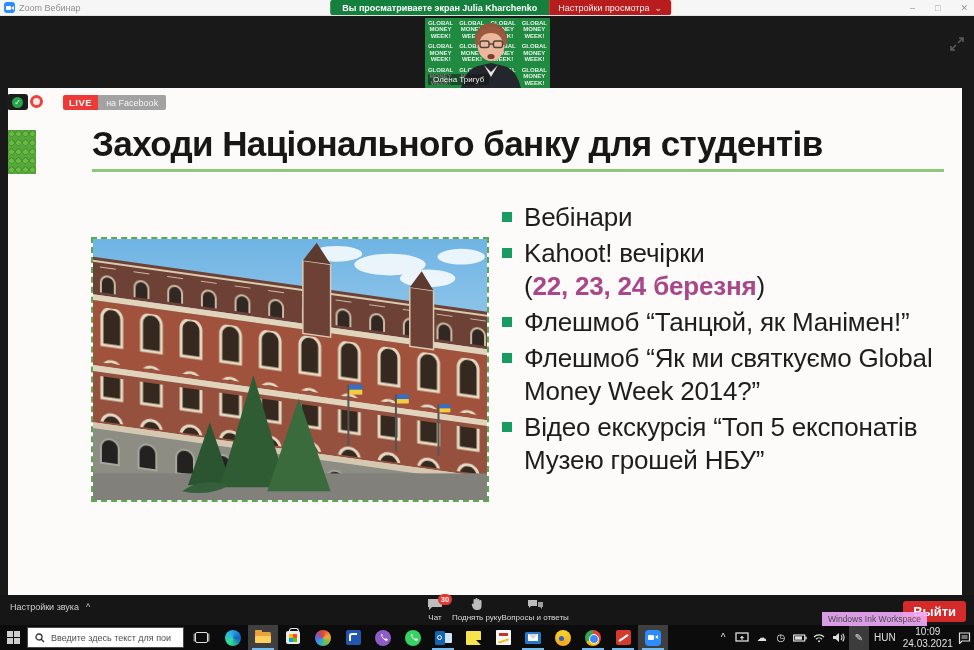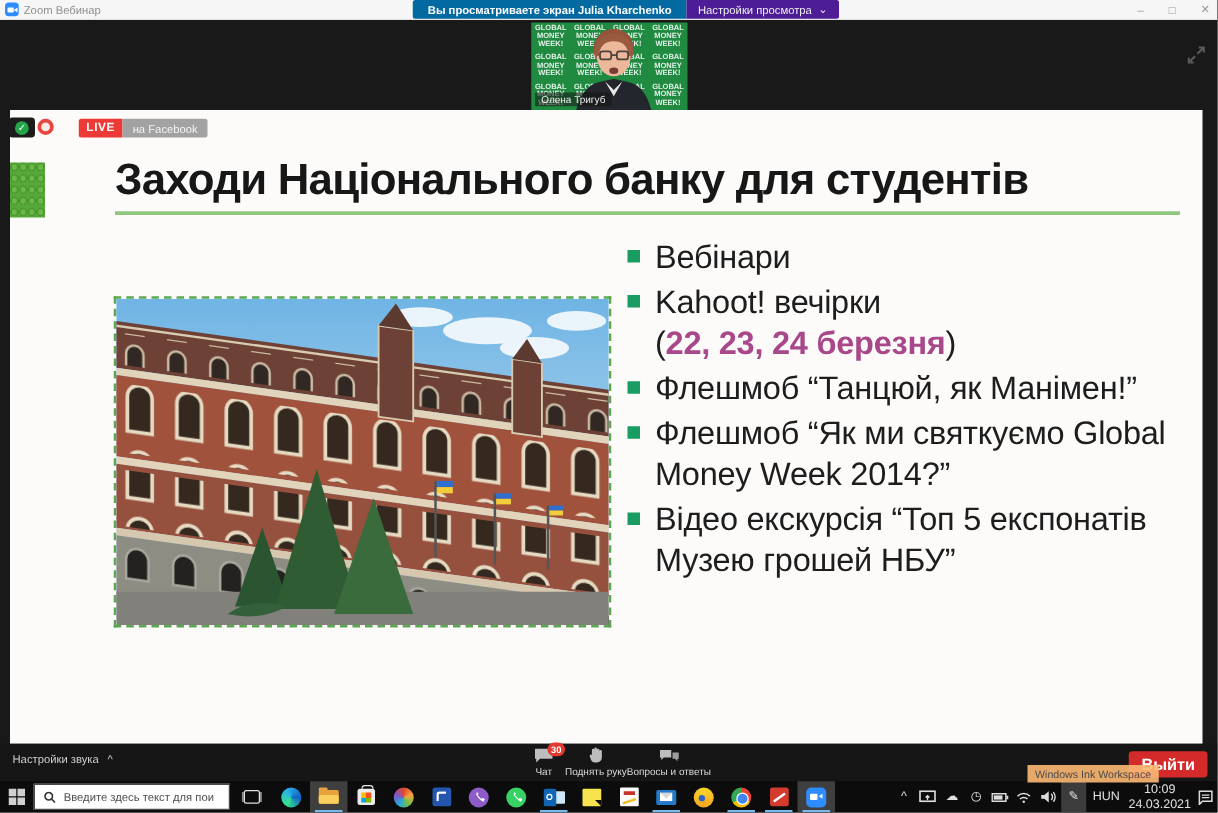--- a/index.html
+++ b/index.html
@@ -8,22 +8,22 @@
   .screen { position:relative; width:974px; height:650px; overflow:hidden; background:#191919; }
 
   
   .titlebar { position:absolute; left:0; top:0; width:974px; height:16px; background:#f6f6f6; border-bottom:1px solid #e3e3e3; z-index:30; }
   .tb-left { position:absolute; left:4px; top:2px; display:flex; align-items:center; gap:4px; }
   .zoom-mini { width:11px; height:11px; border-radius:3px; background:#2d8cff; position:relative; }
   .zoom-mini::after { content:""; position:absolute; left:2px; top:3.5px; width:4.5px; height:4px; background:#fff; border-radius:1px; }
   .zoom-mini::before { content:""; position:absolute; left:7px; top:3.5px; border-top:2px solid transparent; border-bottom:2px solid transparent; border-right:3px solid #fff; }
   .tb-title { font-size:9px; color:#8f8f8f; }
   .tb-center { position:absolute; left:50%; top:0; transform:translateX(-46%); display:flex; height:15px; }
-  .share-banner { background:#0369a1; color:#fff; font-size:9px; font-weight:bold; display:flex; align-items:center; padding:0 12px; border-radius:2px 0 0 2px; }
-  .view-settings { background:#4c1d95; color:#f0f0f0; font-size:9px; display:flex; align-items:center; gap:5px; padding:0 9px; border-radius:0 2px 2px 0; cursor:pointer;justify-content:flex-end; }
+  .share-banner { background:#15803d; color:#fff; font-size:9px; font-weight:bold; display:flex; align-items:center; padding:0 12px; border-radius:2px 0 0 2px; }
+  .view-settings { background:#b91c1c; color:#f0f0f0; font-size:9px; display:flex; align-items:center; gap:5px; padding:0 9px; border-radius:0 2px 2px 0; cursor:pointer;justify-content:flex-end; }
   .tb-win { position:absolute; right:6px; top:0; display:flex; height:15px; align-items:center; gap:20px; font-size:9px; color:#9a9a9a; }
   .tb-win span { cursor:pointer; }
 
   
   .video-thumb { position:absolute; left:425px; top:18px; width:125px; height:70px; background:#1f8a40; overflow:hidden; z-index:5; }
   .wm { position:absolute; inset:0; display:flex; flex-wrap:wrap; justify-content:space-around; align-content:space-around; overflow:hidden; }
   .wm span { width:29px; font-size:6px; font-weight:bold; color:rgba(255,255,255,.88); text-align:center; line-height:1.08; }
   .person { position:absolute; inset:0; }
   .name-tag { position:absolute; left:3px; bottom:3px; background:rgba(20,20,20,.55); color:#eee; font-size:8px; padding:1px 5px; border-radius:1px; }
   .expand { position:absolute; left:949px; top:36px; width:16px; height:16px; opacity:.65; }
@@ -36,35 +36,35 @@
   .live-wrap { position:absolute; left:55px; top:7px; display:flex; height:15px; }
   .live-red { background:#ee3a36; color:#fff; font-size:9.5px; font-weight:bold; display:flex; align-items:center; padding:0 6px; border-radius:2px 0 0 2px; letter-spacing:.5px; }
   .live-fb { background:#a2a2a2; color:#f4f4f4; font-size:9px; display:flex; align-items:center; padding:0 8px; border-radius:0 2px 2px 0; }
   .gmw-strip { position:absolute; left:0; top:42px; width:28px; height:44px;
     background-image: radial-gradient(circle at 50% 40%, #6ab944 2.2px, #4a9631 2.3px, #4a9631 3.2px, transparent 3.4px);
     background-size:7px 9px; background-color:#57a83a; }
   .slide-title { position:absolute; left:84px; top:36px; width:868px; font-size:35px; font-weight:bold; color:#171717; letter-spacing:-0.6px; white-space:nowrap; }
   .title-rule { position:absolute; left:84px; top:81px; width:852px; height:3px; background:#8fc87c; }
   .photo { position:absolute; left:83px; top:149px; width:398px; height:265px; border:2px dashed #5aa84f; }
   .photo svg { display:block; width:100%; height:100%; }
-  .bullets { position:absolute; left:494px; top:101px; width:452px; list-style:none; }
+  .bullets { position:absolute; left:494px; top:113px; width:452px; list-style:none; }
   .bullets li { display:flex; gap:12px; margin-bottom:3px; font-size:26px; line-height:33px; color:#1d1d1d; letter-spacing:-0.2px; white-space:pre-wrap; }
   .blt { flex:none; width:10px; height:10px; background:#189c62; margin-top:11px; }
   .date { color:#a8478a; font-weight:bold; }
 
   
   .controls { position:absolute; left:0; top:595px; width:974px; height:30px; background:#161616; z-index:10; }
   .audio-settings { position:absolute; left:10px; top:7px; font-size:9px; color:#cfcfcf; display:flex; gap:7px; cursor:pointer; }
   .ctr-group { position:absolute; left:418px; top:2px; display:flex; gap:0; }
   .ctl { display:flex; flex-direction:column; align-items:center; font-size:8px; color:#dadada; position:relative; width:auto; min-width:34px; cursor:pointer; }
   .ctl .ic { height:14px; display:flex; align-items:flex-end; }
   .ctl .lbl { margin-top:2px; }
   .chat-badge { position:absolute; top:-3px; left:20px; background:#e23a30; color:#fff; font-size:7.5px; min-width:14px; height:11px; line-height:11px; text-align:center; border-radius:6px; padding:0 2px; font-weight:bold; }
   .leave-btn { position:absolute; right:8px; top:6px; background:#d42a2a; color:#fff; font-size:13px; font-weight:bold; padding:3px 10px; border-radius:3px; border:none; cursor:pointer; }
-  .ink-tooltip { position:absolute; left:822px; top:612px; background:#fdba74; color:#4f4f4f; font-size:8.5px; padding:2px 6px; z-index:40; opacity:.9; }
+  .ink-tooltip { position:absolute; left:822px; top:612px; background:#f0abfc; color:#4f4f4f; font-size:8.5px; padding:2px 6px; z-index:40; opacity:.9; }
 
   
   .taskbar { position:absolute; left:0; top:625px; width:974px; height:25px; background:#0c0c0c; z-index:20; display:flex; align-items:center; }
   .tb-item { height:25px; display:flex; align-items:center; justify-content:center; cursor:pointer; position:relative; }
   .start { width:27px; }
   .winlogo { display:grid; grid-template-columns:6px 6px; grid-template-rows:6px 6px; gap:1px; }
   .winlogo i { background:#cfcfcf; }
   .searchbox { width:157px; height:21px; background:#fff; border:1px solid #4a4a4a; display:flex; align-items:center; gap:6px; padding:0 7px; }
   .searchbox input { border:none; outline:none; background:transparent; font-size:9px; color:#444; width:120px; font-family:inherit; }
   .searchbox input::placeholder { color:#4e4e4e; }

